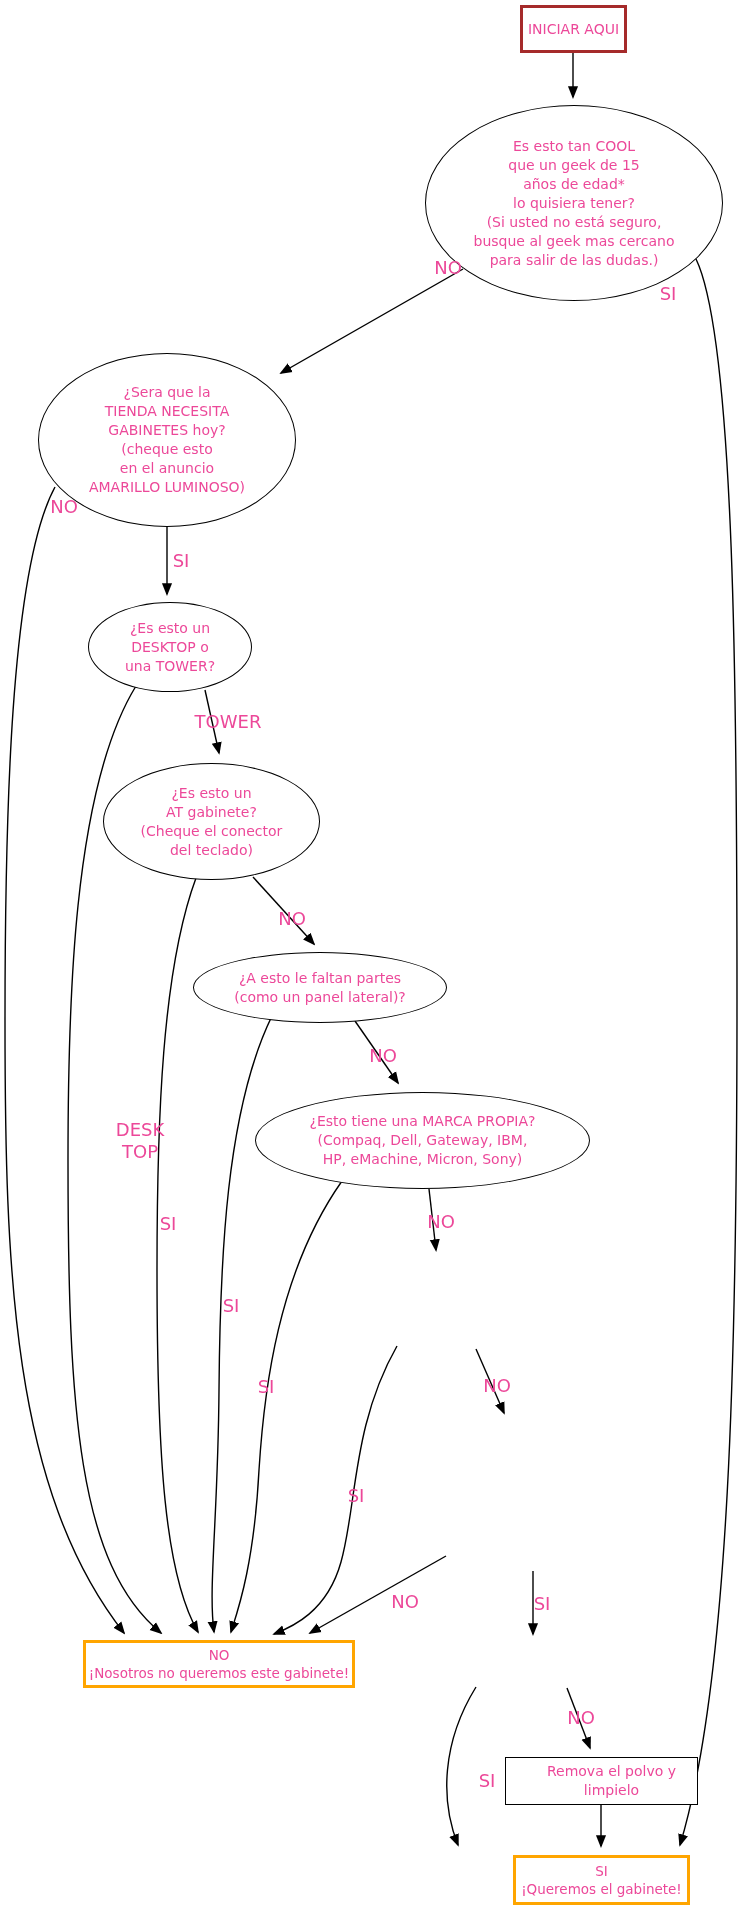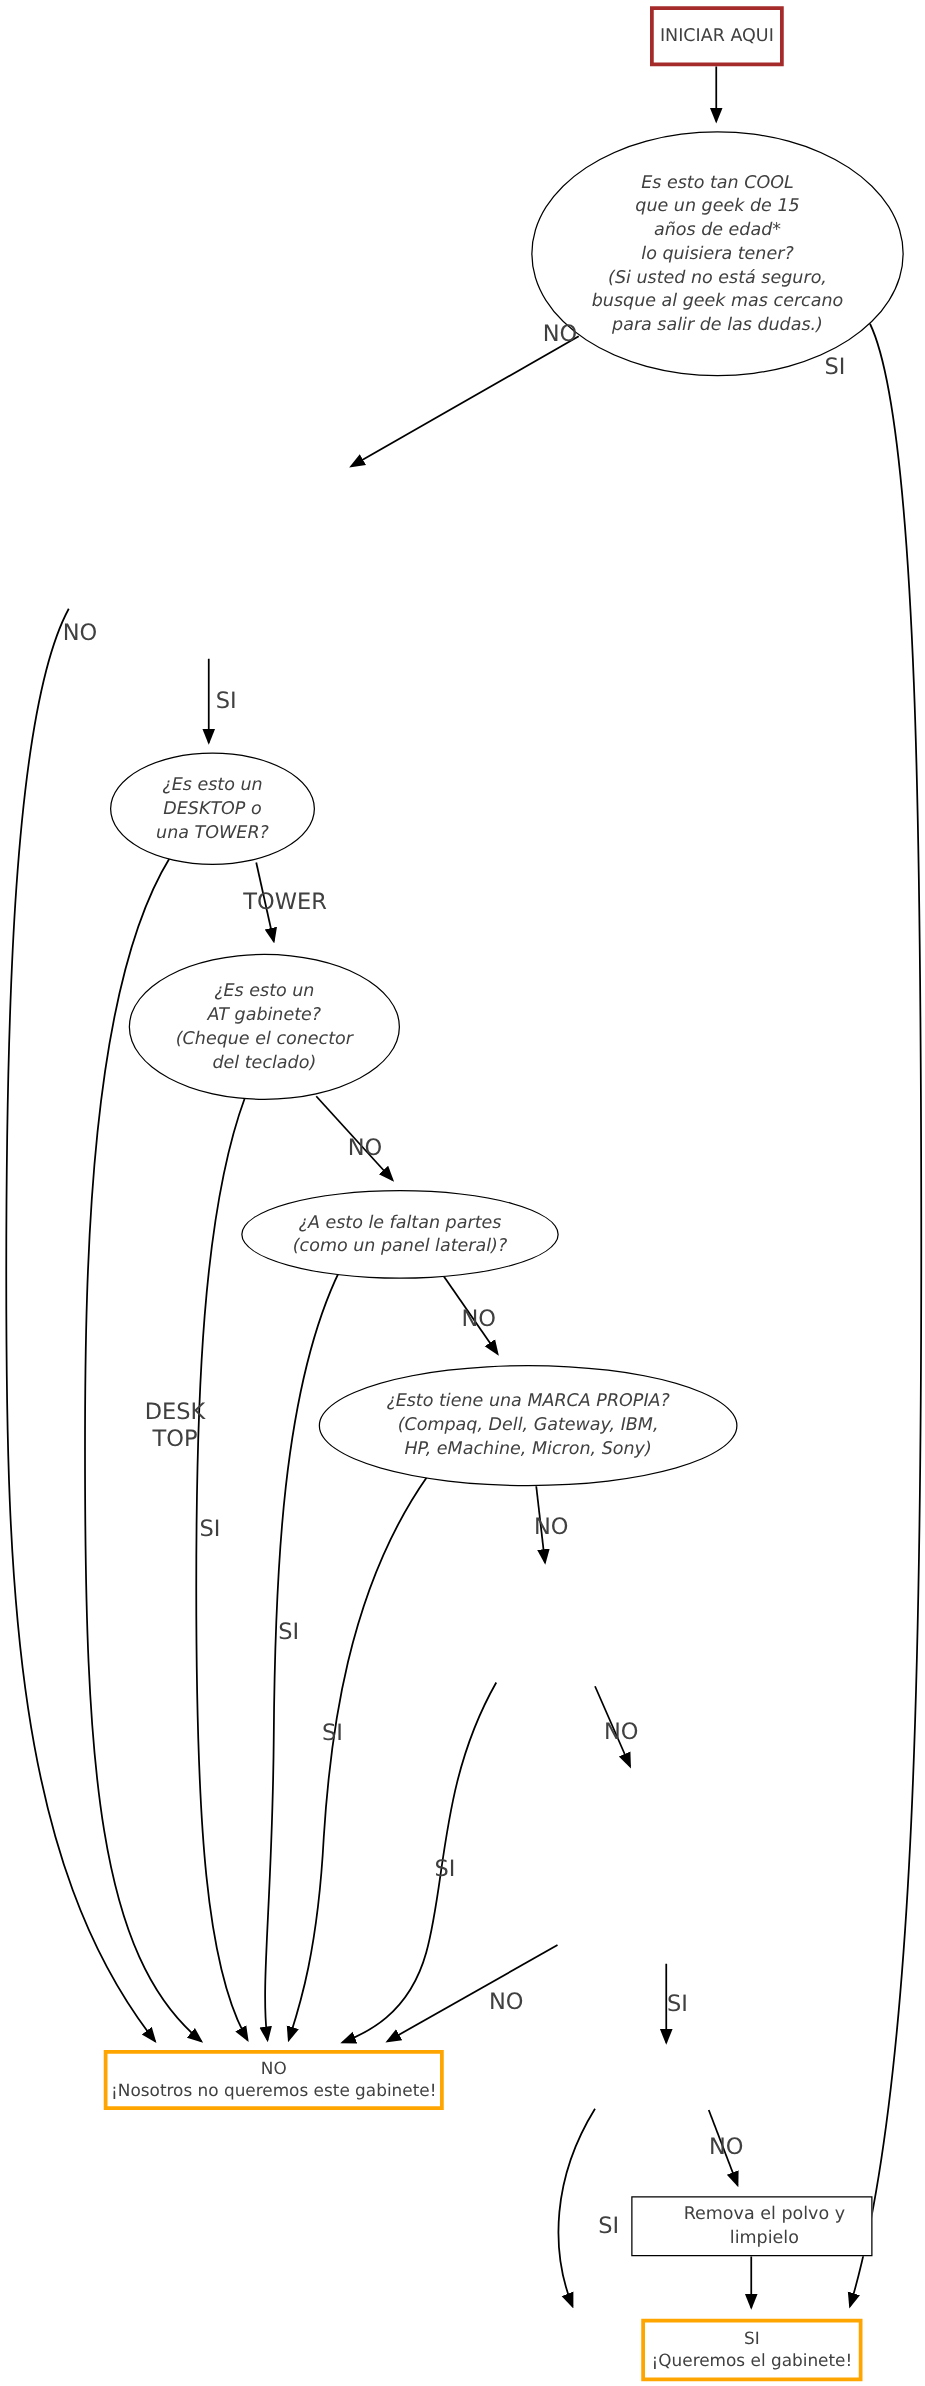--- a/index.html
+++ b/index.html
@@ -2,21 +2,21 @@
 <html><head>
 <meta charset="utf-8">
 <style>
   html, body { margin: 0; padding: 0; background: #ffffff; }
   #canvas {
     position: relative;
     width: 740px;
     height: 1909px;
     background: #ffffff;
     font-family: "DejaVu Sans", "Liberation Sans", sans-serif;
-    color: #404040;
+    color: #ec4899;
     overflow: hidden;
   }
   #edges {
     position: absolute;
     left: 0; top: 0;
     z-index: 1;
   }
   .node {
     position: absolute;
     z-index: 2;
@@ -26,21 +26,20 @@
     text-align: center;
     white-space: pre-line;
     font-size: 14px;
     line-height: 19px;
     background: #ffffff;
     box-sizing: border-box;
   }
   .ellipse {
     border: 1.4px solid #000000;
     border-radius: 50%;
-    font-style: italic;
   }
   .rect {
     border: 1.4px solid #000000;
     padding-left: 20px;
   }
   .start-rect {
     border: 3px solid #a52a2a;
   }
   .terminal-rect {
     border: 3px solid #ffa500;
@@ -94,20 +93,26 @@
   <div class="node start-rect" style="left:520px; top:5px; width:107px; height:48px;"><span>INICIAR AQUI</span></div>
 
   <div class="node ellipse" style="left:425px; top:105px; width:298px; height:196px;"><span>Es esto tan COOL
 que un geek de 15
 años de edad*
 lo quisiera tener?
 (Si usted no está seguro,
 busque al geek mas cercano
 para salir de las dudas.)</span></div>
 
+  <div class="node ellipse" style="left:38px; top:353px; width:258px; height:174px;"><span>¿Sera que la
+TIENDA NECESITA
+GABINETES hoy?
+(cheque esto
+en el anuncio
+AMARILLO LUMINOSO)</span></div>
 
   <div class="node ellipse" style="left:88px; top:602px; width:164px; height:90px;"><span>¿Es esto un
 DESKTOP o
 una TOWER?</span></div>
 
   <div class="node ellipse" style="left:103px; top:763px; width:217px; height:117px;"><span>¿Es esto un
 AT gabinete?
 (Cheque el conector
 del teclado)</span></div>
 

